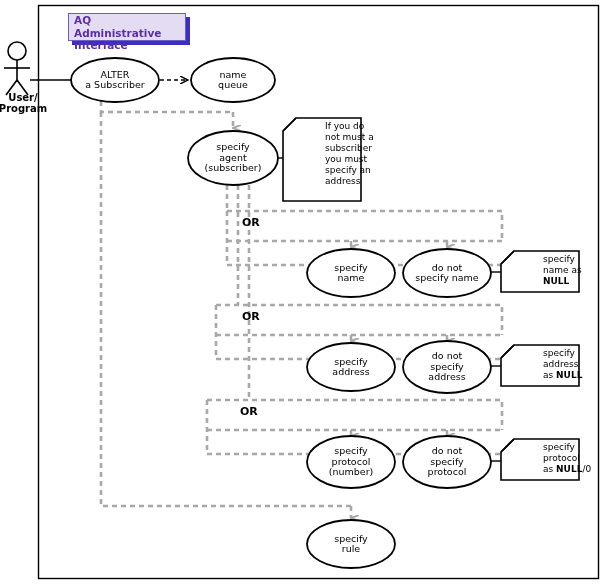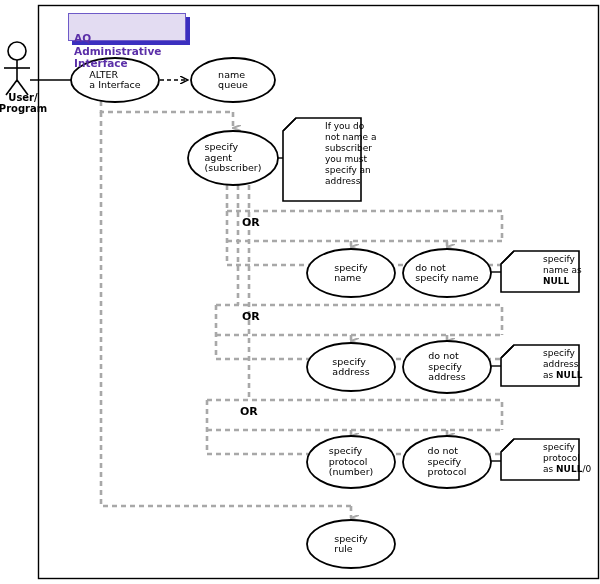--- a/index.html
+++ b/index.html
@@ -3,28 +3,28 @@
 <meta charset="utf-8">
 <style>
   html,body{margin:0;padding:0;background:#ffffff;}
   body{font-family:"DejaVu Sans","Liberation Sans",sans-serif;}
   #canvas{position:relative;width:600px;height:584px;background:#ffffff;overflow:hidden;}
   #svg{position:absolute;left:0;top:0;width:600px;height:584px;}
 
   .hdr-box{position:absolute;left:68px;top:13px;width:118px;height:28px;
     background:#E3DCF2;border:1px solid #6E5AC8;box-sizing:border-box;
     box-shadow:4px 4px 0 0 #3B2FBF;}
-  .hdr-box span{display:block;padding:18px 4px 0 5px;font-size:10.5px;line-height:12.5px;
+  .hdr-box span{display:block;padding:0 4px 0 5px;font-size:10.5px;line-height:12.5px;
     font-weight:bold;color:#5B2FA8;}
   .hdr-title{position:absolute;left:196px;top:22px;font-size:11.5px;font-weight:bold;color:#000;}
 
   .actor-label{position:absolute;left:-6px;top:92px;width:58px;text-align:center;
     font-size:10px;line-height:11px;font-weight:bold;color:#000;}
 
-  .ell-txt{position:absolute;text-align:left;font-size:9.5px;line-height:10.5px;color:#000;
+  .ell-txt{position:absolute;text-align:center;font-size:9.5px;line-height:10.5px;color:#000;
     display:flex;align-items:center;justify-content:center;}
   .note-txt{position:absolute;font-size:9px;line-height:11px;color:#000;margin-left:26px;}
   .note-txt b{font-weight:bold;}
   .or-txt{position:absolute;font-size:11px;font-weight:bold;color:#000;}
 </style>
 </head>
 <body>
 
 <div id="canvas">
 
@@ -134,21 +134,21 @@
 
   <div class="actor-label">
     <span>User/</span><br>
     <span>Program</span>
   </div>
 
   <div id="text-layer">
       <div class="ell-txt" style="left: 71px; top: 58px; width: 88px; height: 44px;">
         <div>
           <div>ALTER</div>
-          <div>a Interface</div>
+          <div>a Subscriber</div>
         </div>
       </div>
       <div class="ell-txt" style="left: 191px; top: 58px; width: 84px; height: 44px;">
         <div>
           <div>name</div>
           <div>queue</div>
         </div>
       </div>
       <div class="ell-txt" style="left: 188px; top: 131px; width: 90px; height: 54px;">
         <div>
@@ -197,21 +197,21 @@
         </div>
       </div>
       <div class="ell-txt" style="left: 307px; top: 520px; width: 88px; height: 48px;">
         <div>
           <div>specify</div>
           <div>rule</div>
         </div>
       </div>
       <div class="note-txt" style="left: 299px; top: 121px; width: 60px;">
         <div>If you do</div>
-        <div>not name a</div>
+        <div>not must a</div>
         <div>subscriber</div>
         <div>you must</div>
         <div>specify an</div>
         <div>address</div>
       </div>
       <div class="note-txt" style="left: 517px; top: 254px; width: 60px;">
         <div>specify</div>
         <div>name as</div>
         <div style="font-weight: bold;">NULL</div>
       </div>

